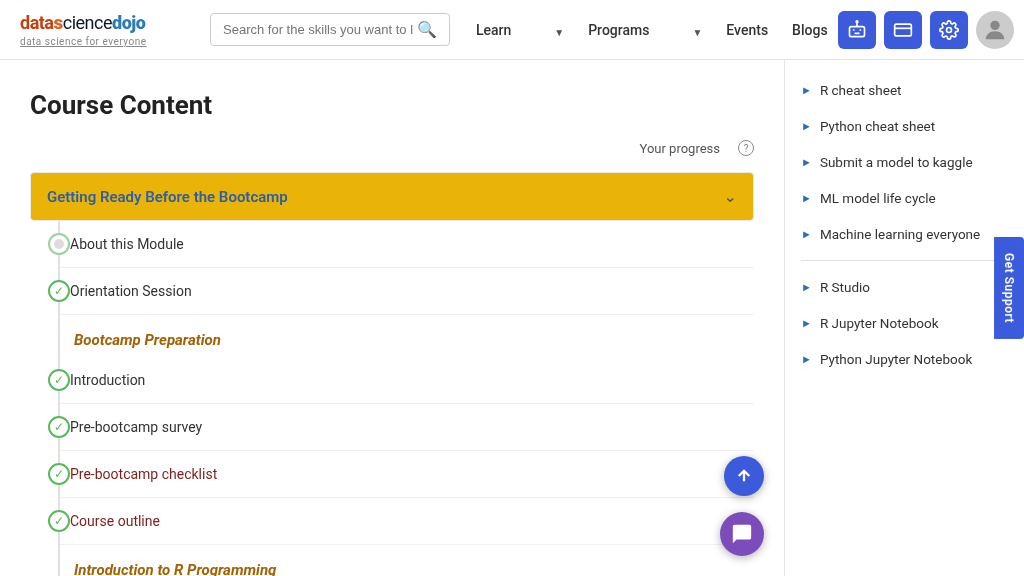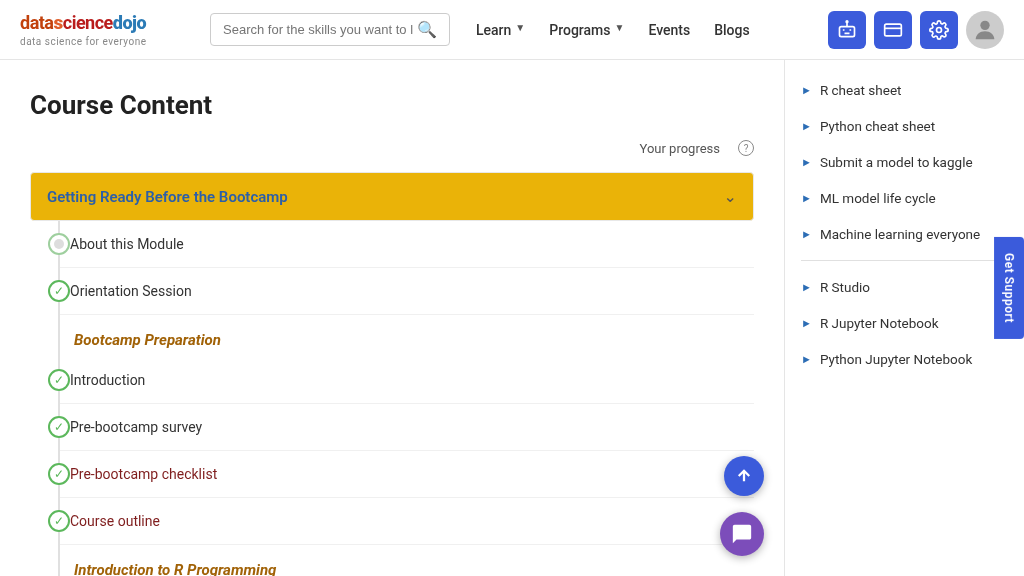--- a/index.html
+++ b/index.html
@@ -21,21 +21,21 @@
       flex-direction: column;
       margin-right: 20px;
       min-width: 170px;
     }
     .logo-text {
       font-size: 18px;
       font-weight: 700;
       letter-spacing: -0.5px;
       line-height: 1.2;
     }
-    .logo-sub { font-size: 10px; color: #888; letter-spacing: 0.5px; margin-top: 1px; }
+    .logo-sub { font-size: 10px; color: #888; letter-spacing: 0.5px; margin-top: 1px; text-decoration: underline; }
 
     .search-bar {
       display: flex;
       align-items: center;
       border: 1px solid #ccc;
       border-radius: 4px;
       padding: 6px 12px;
       width: 240px;
       background: #fff;
     }
@@ -50,27 +50,28 @@
     .search-icon-svg { color: #555; font-size: 16px; margin-left: 4px; }
 
     .nav-menu {
       display: flex;
       align-items: center;
       margin-left: 16px;
       gap: 4px;
     }
     .nav-item {
       display: flex;
-      align-items: flex-start;
+      align-items: flex-end;
       padding: 6px 10px;
       cursor: pointer;
       font-size: 14px;
       color: #333;
       font-weight: 500;
       border-radius: 4px;
+      gap: 39px;
     }
     .nav-item .chevron { font-size: 10px; margin-left: 4px; color: #555; }
 
     .header-right {
       margin-left: auto;
       display: flex;
       align-items: center;
       gap: 8px;
     }
     .icon-btn {
@@ -293,21 +294,21 @@
     ::-webkit-scrollbar { width: 8px; }
     ::-webkit-scrollbar-track { background: #f5f5f5; }
     ::-webkit-scrollbar-thumb { background: #ccc; border-radius: 4px; }
   </style>
 </head>
 <body>
 
 <header class="header">
   <div class="logo-area">
     <div class="logo-text">
-      <span style="color:#c2410c;font-weight:700;">data</span><span style="color:#e05f2b;font-weight:900;font-size:19px;">s</span><span style="color:#b91c1c;font-weight:700;">cience</span><span style="color:#2c7bb6;font-weight:900;">dojo</span>
+      <span style="color:#c2410c;font-weight:700;">data</span><span style="color:#e05f2b;font-weight:900;font-size:19px;">s</span><span style="color:#0f172a;font-weight:400;">cience</span><span style="color:#2c7bb6;font-weight:900;">dojo</span>
     </div>
     <div class="logo-sub">data science for everyone</div>
   </div>
 
   <div class="search-bar">
     <input type="text" placeholder="Search for the skills you want to learn" style="">
     <span class="search-icon-svg">🔍</span>
   </div>
 
   <nav class="nav-menu">

